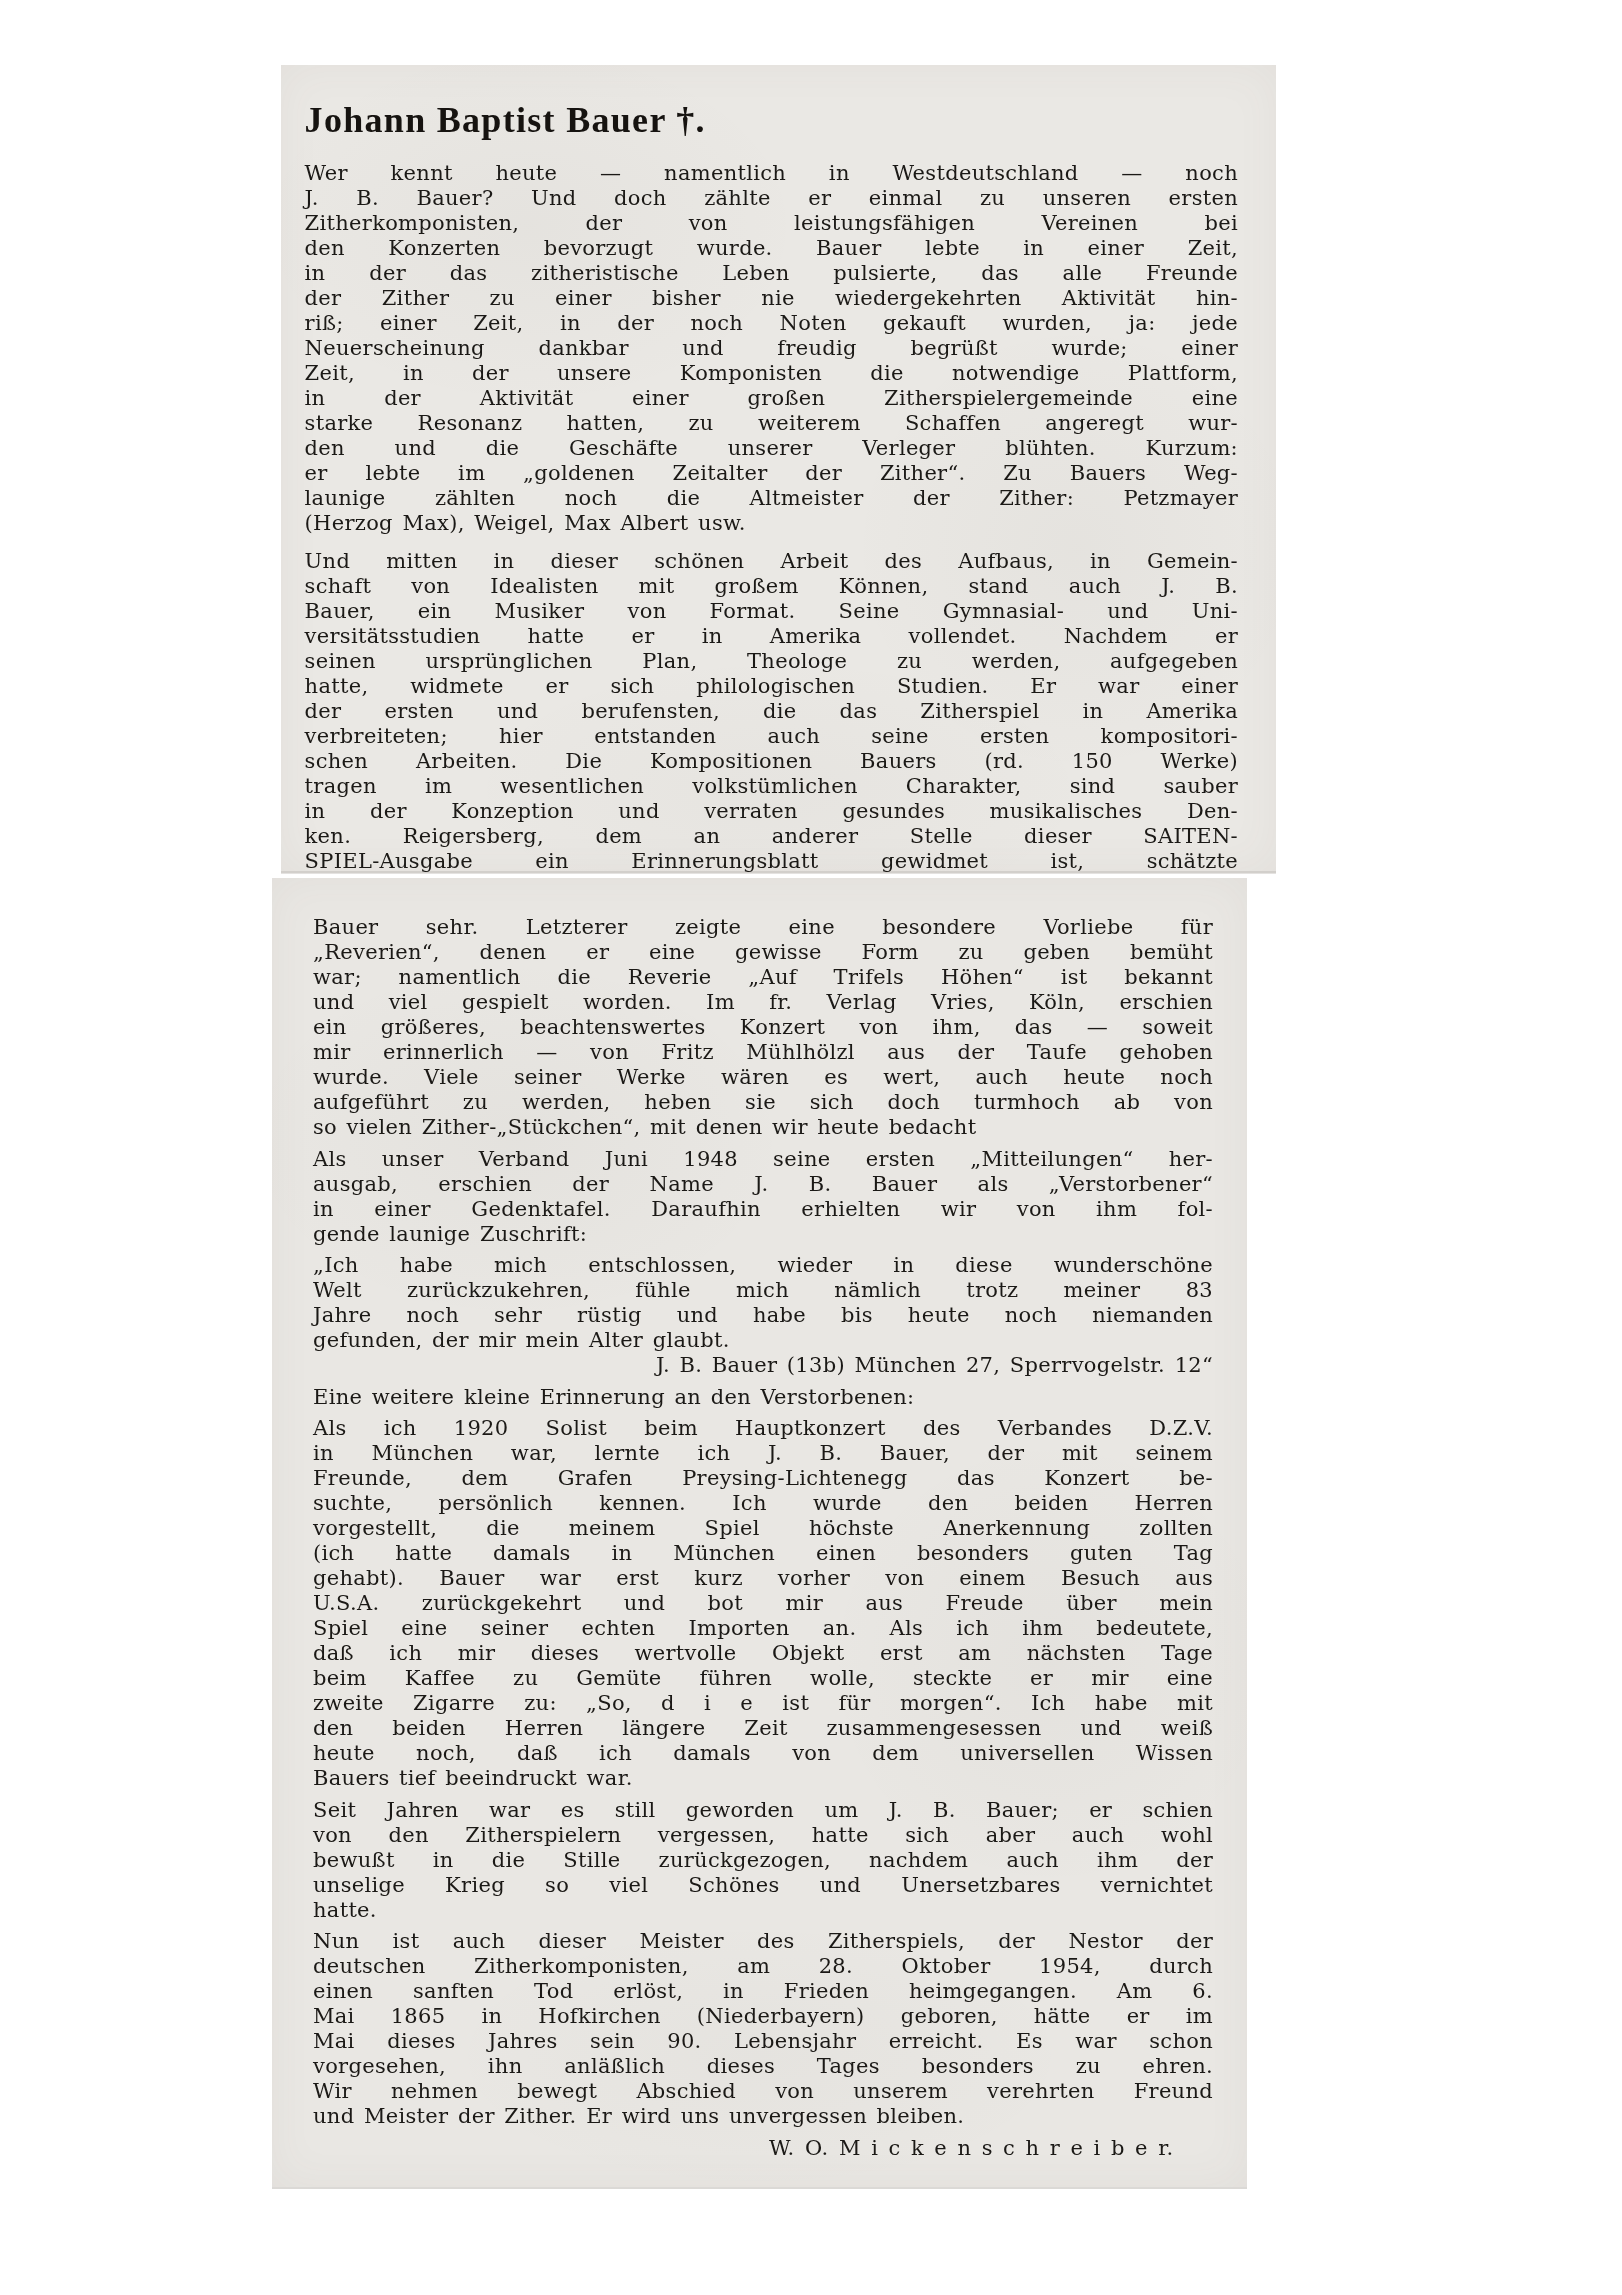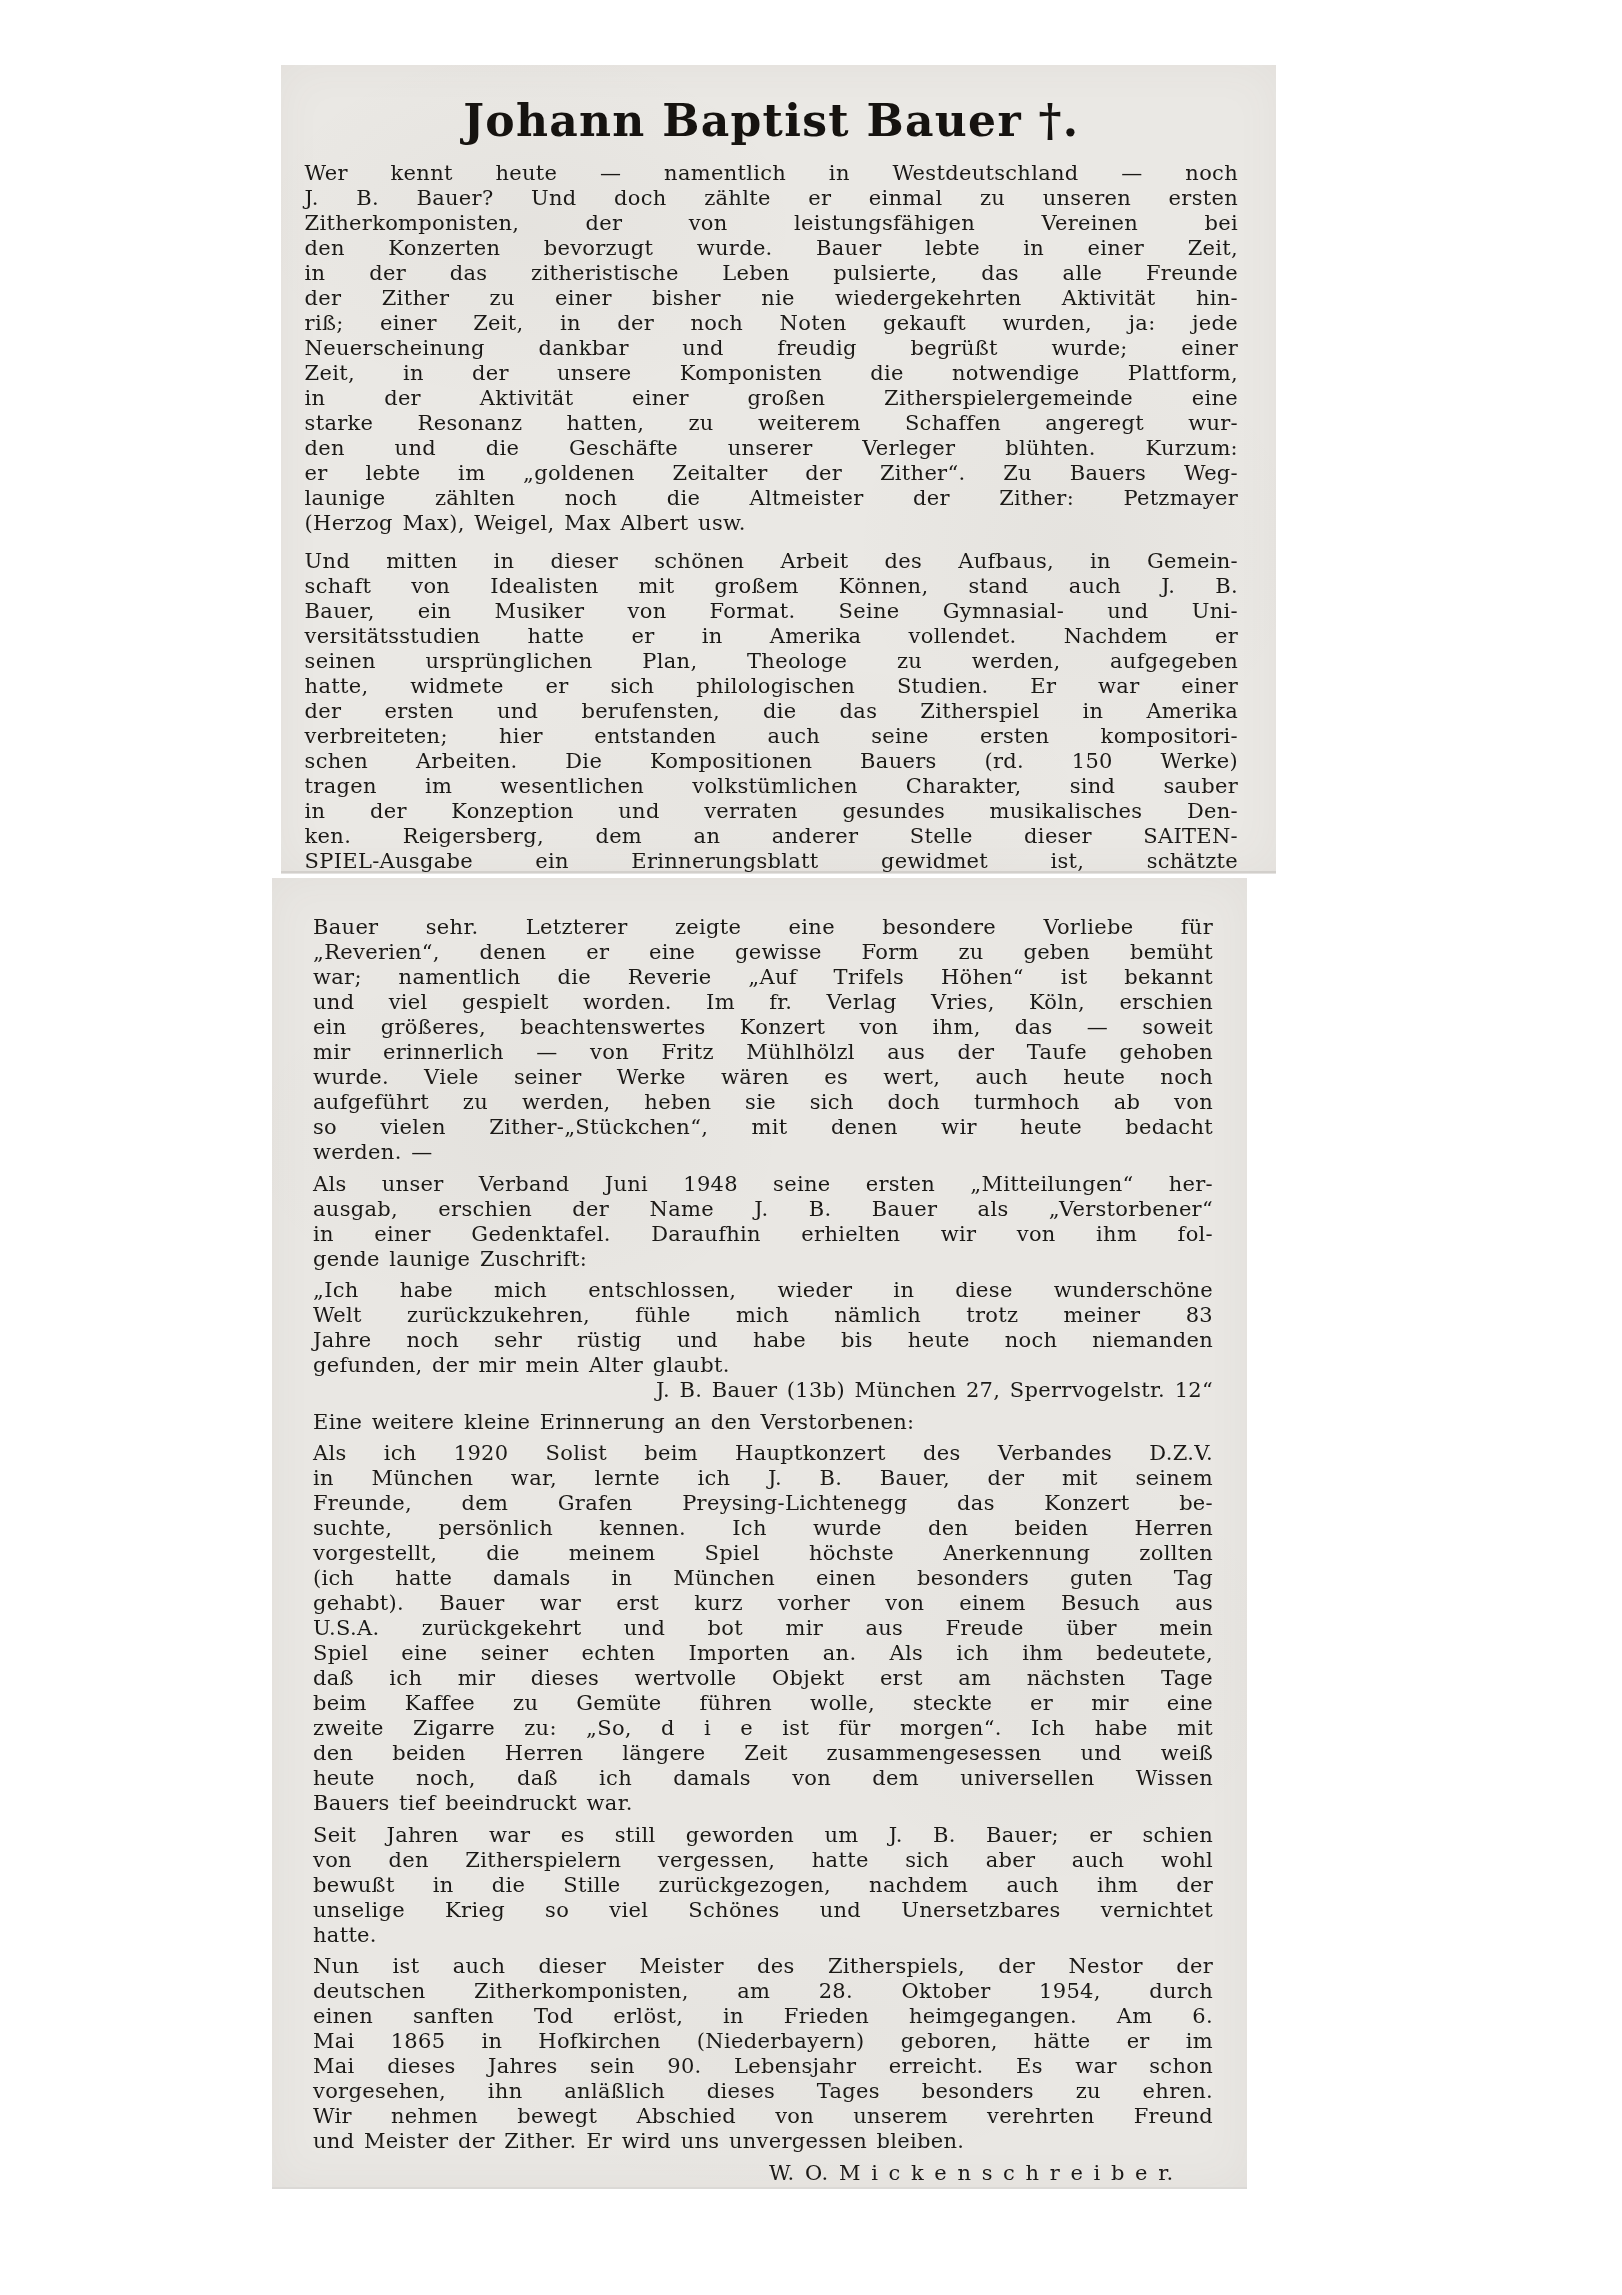--- a/index.html
+++ b/index.html
@@ -39,26 +39,26 @@
     left: 272px;
     top: 878px;
     width: 975px;
     height: 1309px;
     padding: 37px 34px 0 41px;
     background-color: #e9e7e3;
     box-shadow: 0 2px 0 rgba(125,118,106,0.28), inset 0 0 46px rgba(90,85,75,0.05);
   }
   .article-title {
     margin: 0 0 15px 0;
-    font-size: 44px;
+    font-size: 36px;
     line-height: 51px;
     font-weight: bold;
-    text-align: center;
     letter-spacing: 1.3px;
     color: #161310;
+    font-family: Liberation Serif, serif;
   }
   .para {
     font-size: 21px;
     line-height: 25px;
     letter-spacing: 0.3px;
     word-spacing: 2.6px;
   }
   .clipping-1 .para + .para { margin-top: 13px; }
   .clipping-2 .para + .para { margin-top: 6.5px; }
   .para .line {
@@ -126,21 +126,20 @@
     <div class="para">
         <div class="line">Bauer sehr. Letzterer zeigte eine besondere Vorliebe für</div>
         <div class="line">„Reverien“, denen er eine gewisse Form zu geben bemüht</div>
         <div class="line">war; namentlich die Reverie „Auf Trifels Höhen“ ist bekannt</div>
         <div class="line">und viel gespielt worden. Im fr. Verlag Vries, Köln, erschien</div>
         <div class="line">ein größeres, beachtenswertes Konzert von ihm, das — soweit</div>
         <div class="line">mir erinnerlich — von Fritz Mühlhölzl aus der Taufe gehoben</div>
         <div class="line">wurde. Viele seiner Werke wären es wert, auch heute noch</div>
         <div class="line">aufgeführt zu werden, heben sie sich doch turmhoch ab von</div>
         <div class="line">so vielen Zither-„Stückchen“, mit denen wir heute bedacht</div>
-        <div class="line">werden. —</div>
       </div>
 
     <div class="para">
         <div class="line">Als unser Verband Juni 1948 seine ersten „Mitteilungen“ her-</div>
         <div class="line">ausgab, erschien der Name J. B. Bauer als „Verstorbener“</div>
         <div class="line">in einer Gedenktafel. Daraufhin erhielten wir von ihm fol-</div>
         <div class="line">gende launige Zuschrift:</div>
       </div>
 
     <div class="para">

